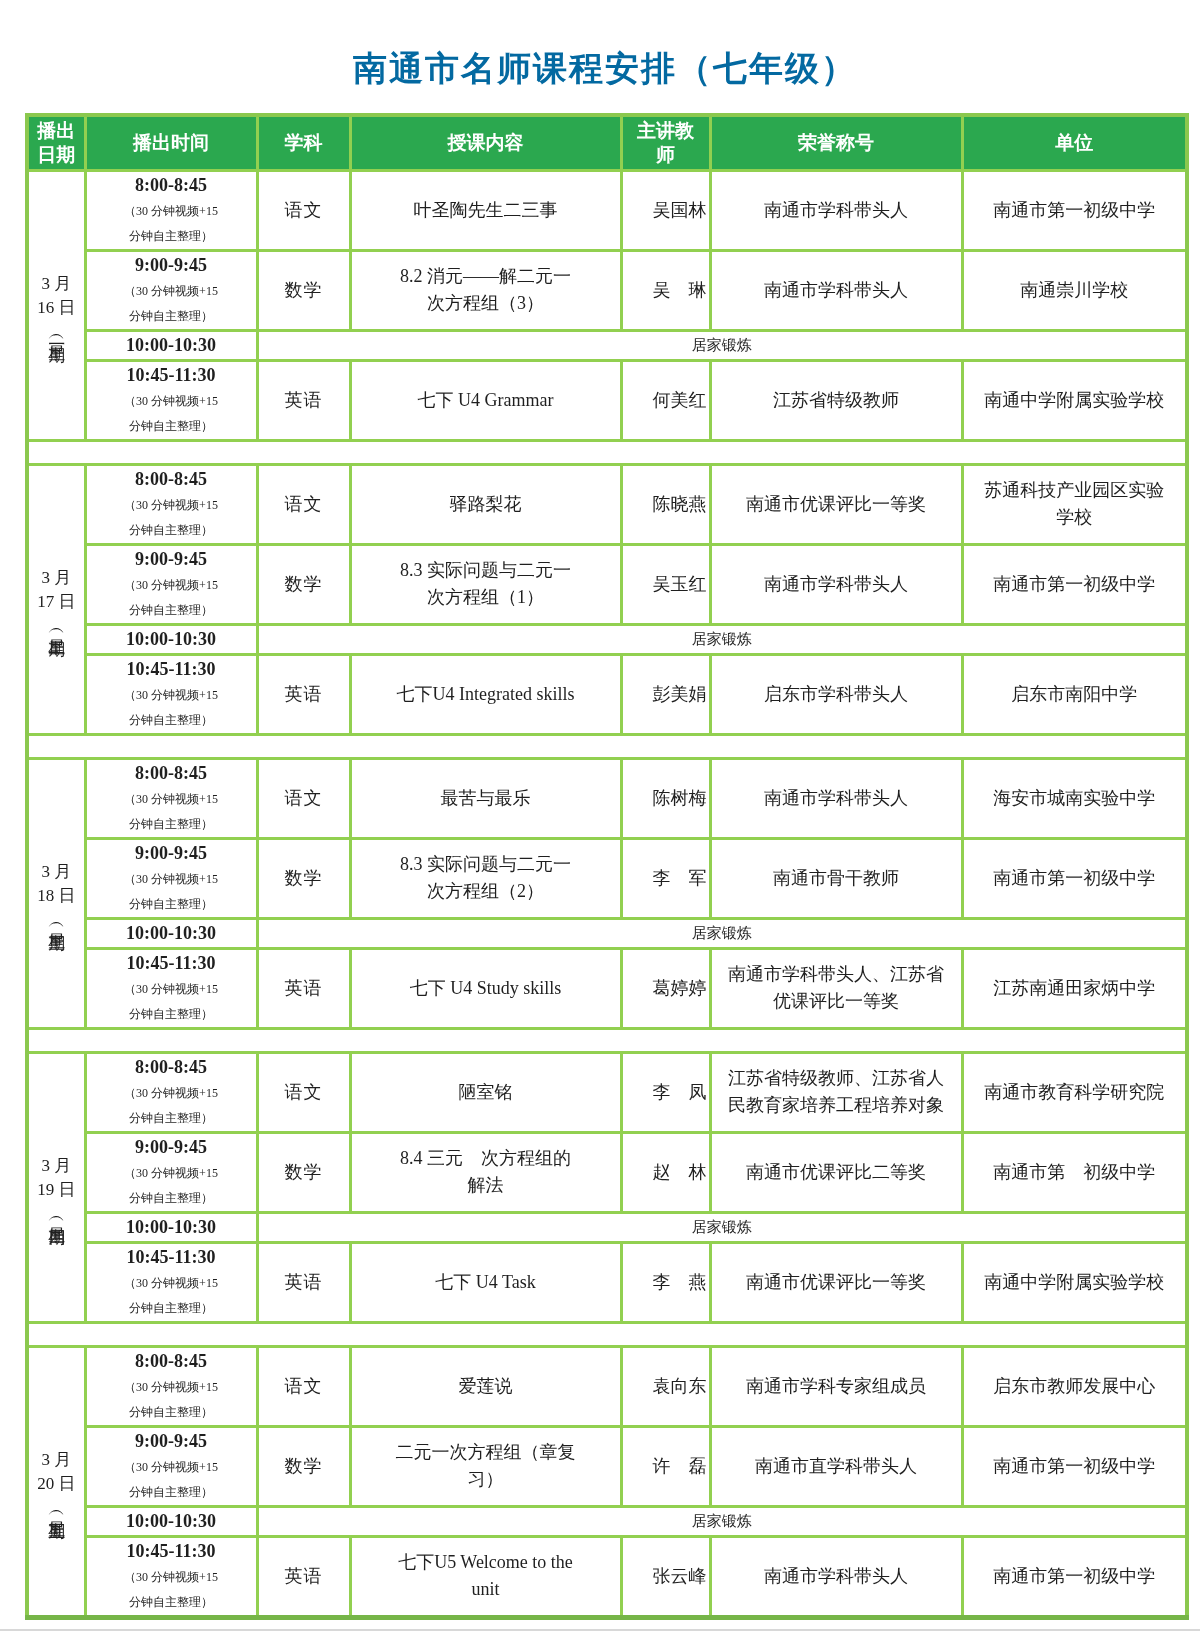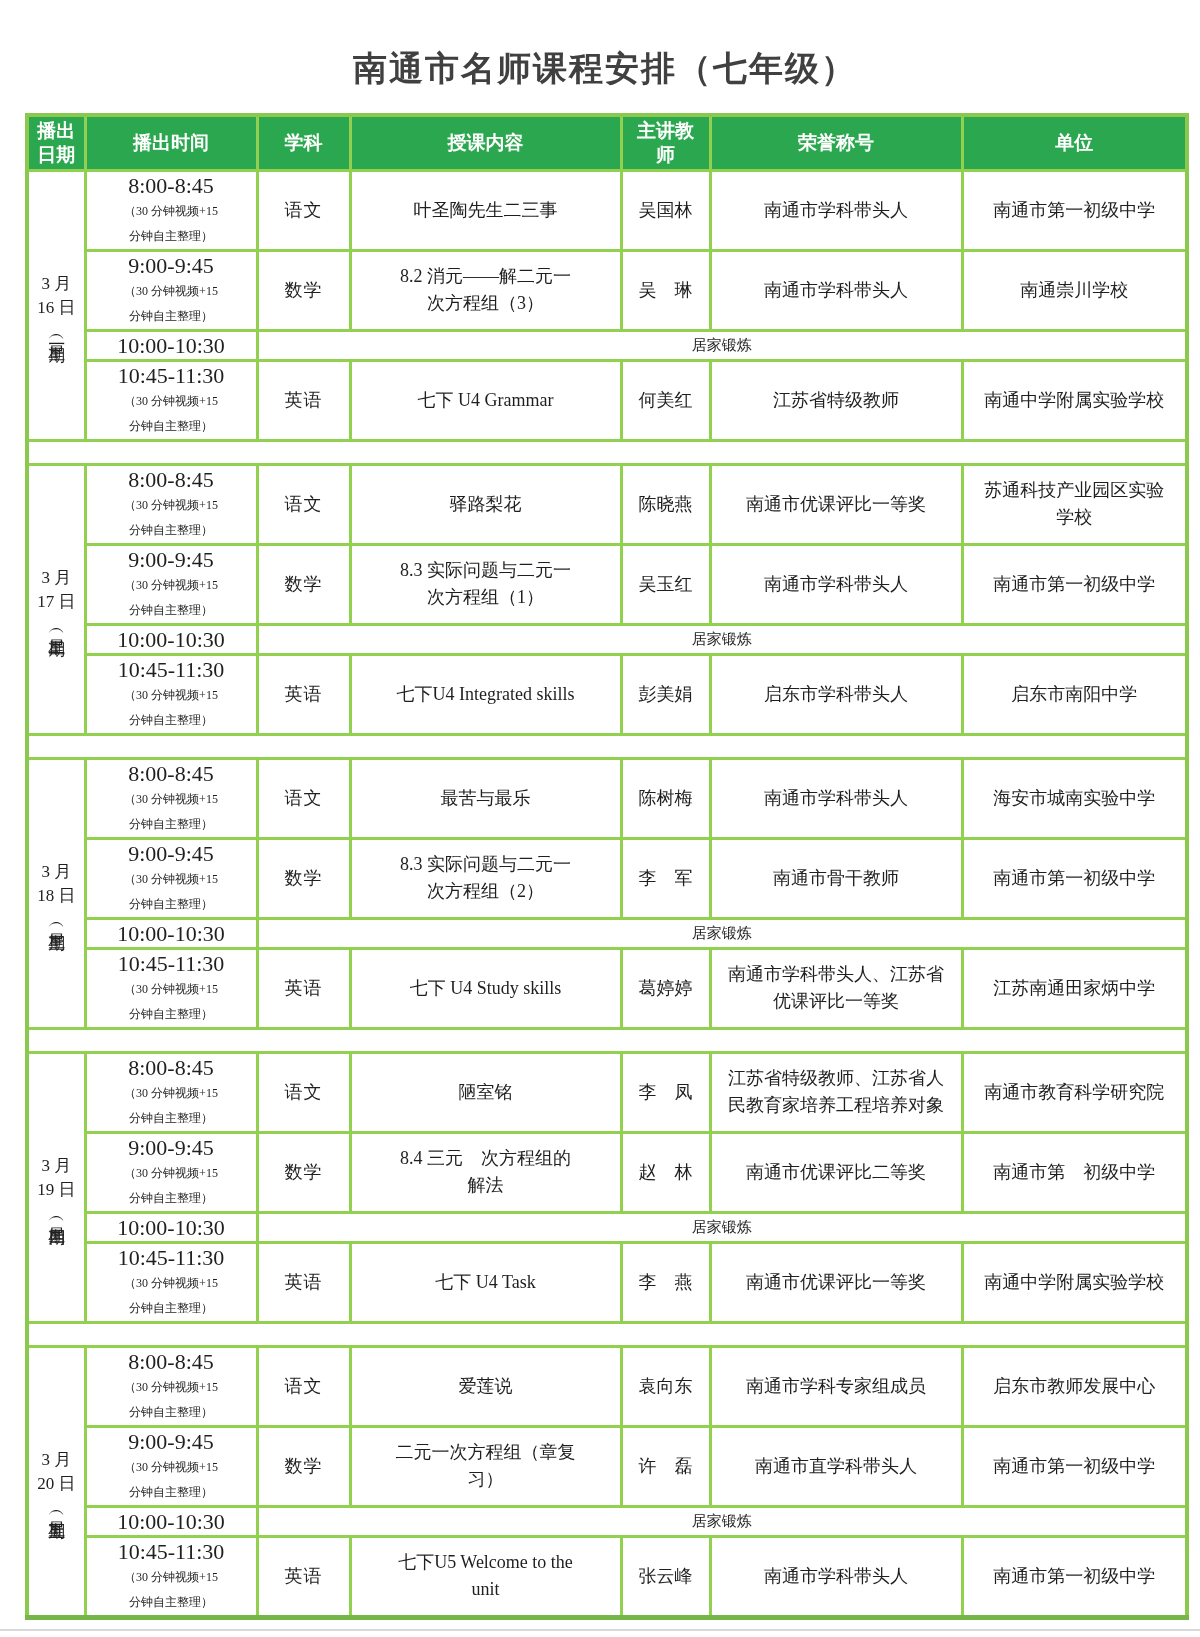--- a/index.html
+++ b/index.html
@@ -10,21 +10,21 @@
     width: 1200px;
     height: 1637px;
     overflow: hidden;
   }
   .title {
     width: 1160px;
     margin: 46px 0 21px 25px;
     text-align: center;
     font-size: 34px;
     font-weight: bold;
-    color: #404040;
+    color: #0369a1;
     letter-spacing: 2px;
   }
   table.schedule {
     table-layout: fixed;
     width: 1160px;
     margin-left: 25px;
     border-collapse: collapse;
     border: 4px solid #8bc84e;
     border-bottom: 5px solid #76b548;
   }
@@ -58,25 +58,25 @@
   td.date-cell { font-size: 17px; line-height: 24px; padding: 2px 0; }
   .date-weekday {
     writing-mode: vertical-rl;
     text-orientation: mixed;
     margin: 9px auto 0;
     font-size: 17px;
     letter-spacing: 2px;
     line-height: 18px;
   }
   td.time-cell { padding: 0 2px; }
-  .time-main { font-size: 22px; line-height: 27px; }
+  .time-main { font-size: 18px; line-height: 27px; font-weight: bold; }
   .time-note { font-size: 12px; line-height: 25px; white-space: nowrap; }
   td.subject-cell { letter-spacing: 1px; }
   td.content-cell { padding: 0 40px; line-height: 27px; }
-  td.teacher-cell { padding: 8px 2px; }
+  td.teacher-cell { padding: 8px 2px; text-align: right; }
   td.honor-cell { padding: 0 16px; line-height: 27px; }
   td.unit-cell { padding: 0 15px; line-height: 27px; }
   td.exercise-cell { font-size: 15px; }
   .page-bottom-line {
     width: 1200px;
     margin-top: 9px;
     border-top: 2px solid #d8d8d8;
     height: 0;
   }
 </style>

